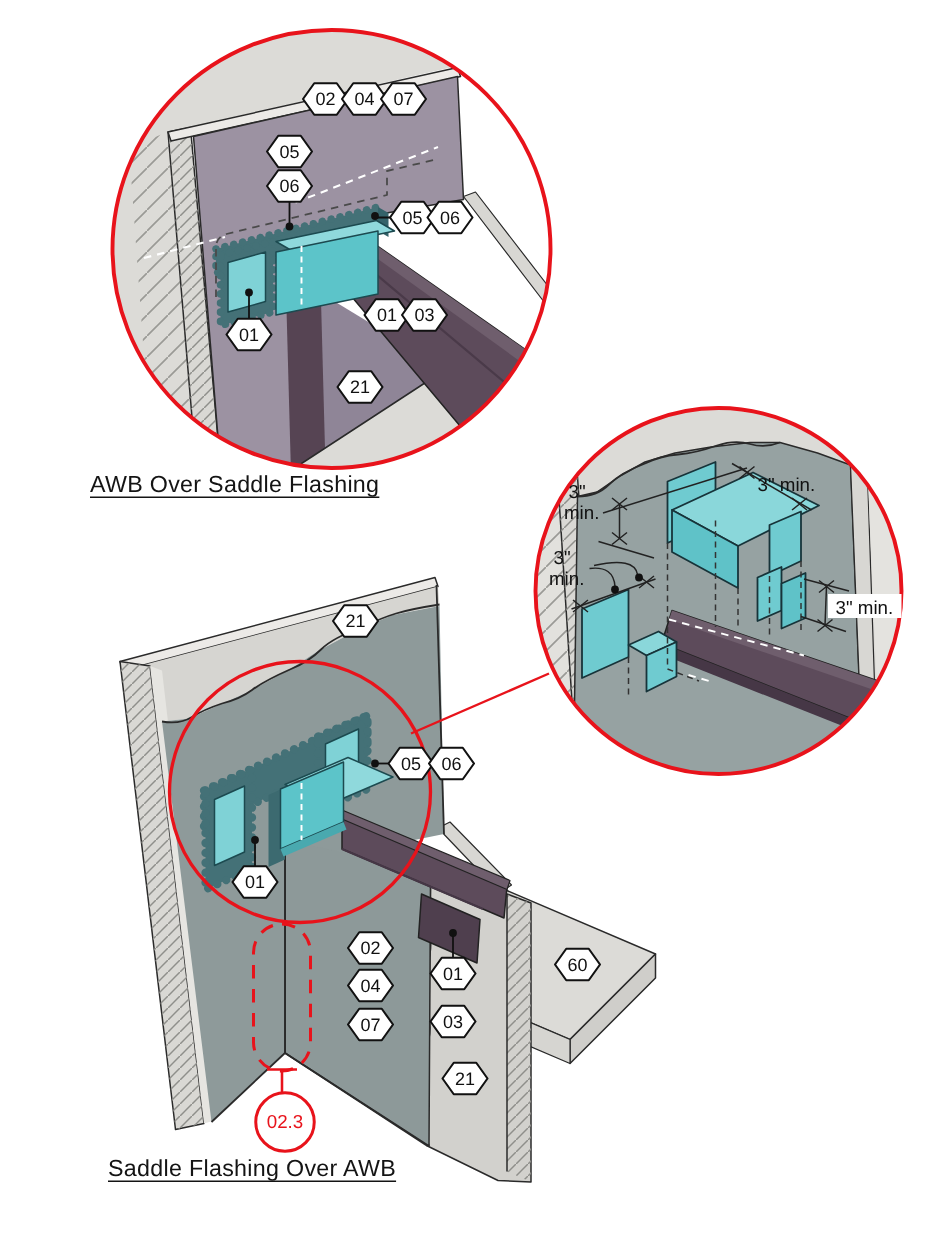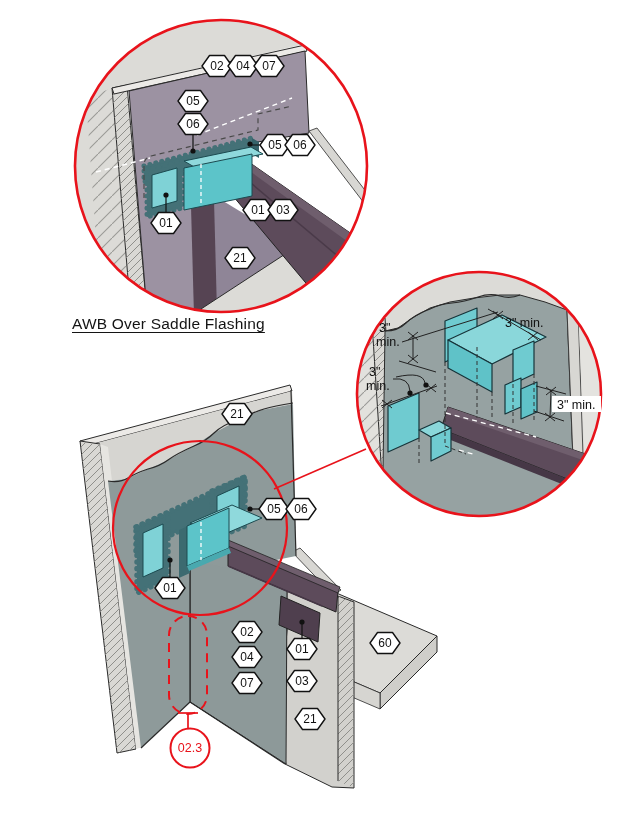--- a/index.html
+++ b/index.html
@@ -317,15 +317,16 @@
         <g transform="translate(310,719)" class="hexlabel">
           <polygon points="-15,0 -7.5,-10.5 7.5,-10.5 15,0 7.5,10.5 -7.5,10.5" fill="#ffffff" stroke="#111111" stroke-width="1.4" stroke-linejoin="round"></polygon>
           <text x="0" y="4.2" text-anchor="middle" font-size="12" fill="#111">21</text>
         </g>
       </g>
   <g id="gen-callout">
         <text x="190" y="752" text-anchor="middle" font-size="12.5" fill="#e8131b">02.3</text>
       </g>
 </svg>
 
-<div class="dwg-title" style="left:72px;top:315px">AWB Over Saddle Flashing</div>
+<div class="dwg-title" style="left:60px;top:315px">AWB Over Saddle Flashing</div>
+<div class="dwg-title" style="left:72px;top:771px">Saddle Flashing Over AWB</div>
 
 </div>
 
 </body></html>

